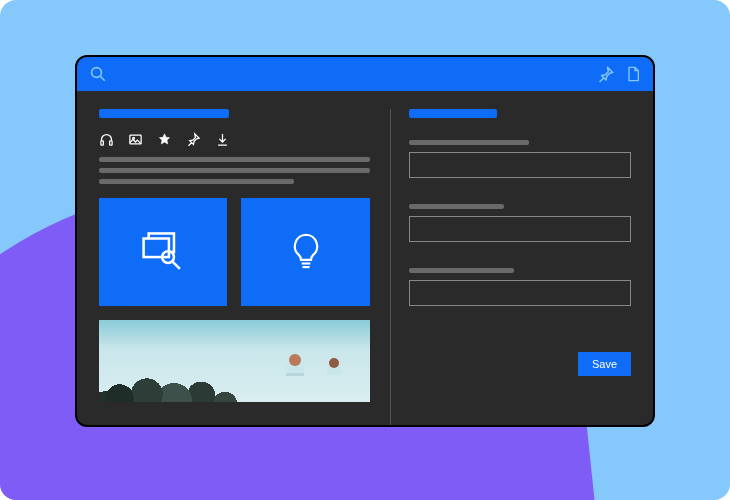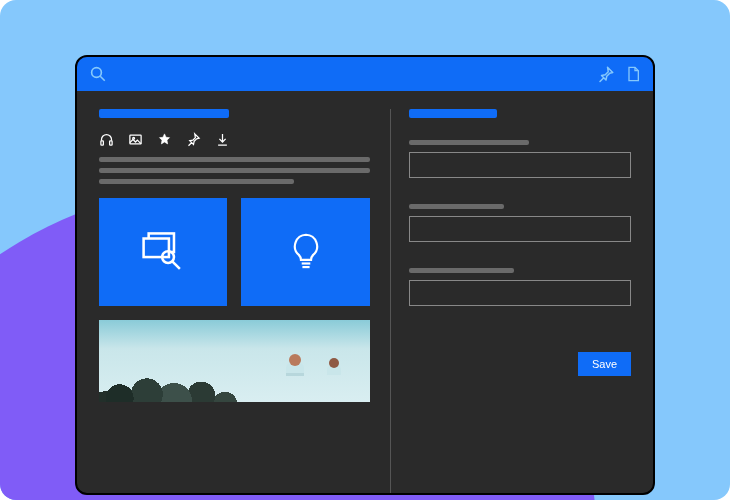--- a/index.html
+++ b/index.html
@@ -10,21 +10,21 @@
     }
     .wave {
       position: absolute; bottom: -80px; left: -120px;
       width: 700px; height: 400px;
       background: #805cf7;
       border-radius: 50% 50% 0 0 / 60% 60% 0 0;
       transform: rotate(-6deg);
     }
     .window {
       position: absolute; top: 55px; left: 75px;
-      width: 580px; height: 440px;
+      width: 580px; height: 372px;
       background: #2a2a2a; border: 2px solid #000;
       border-radius: 12px; overflow: hidden;
       display: flex; flex-direction: column;
     }
     .titlebar {
       height: 34px; background: #0f6cf7;
       display: flex; align-items: center; padding: 0 12px;
       justify-content: space-between;
     }
     .titlebar-left, .titlebar-right { display: flex; align-items: center; gap: 10px; }

